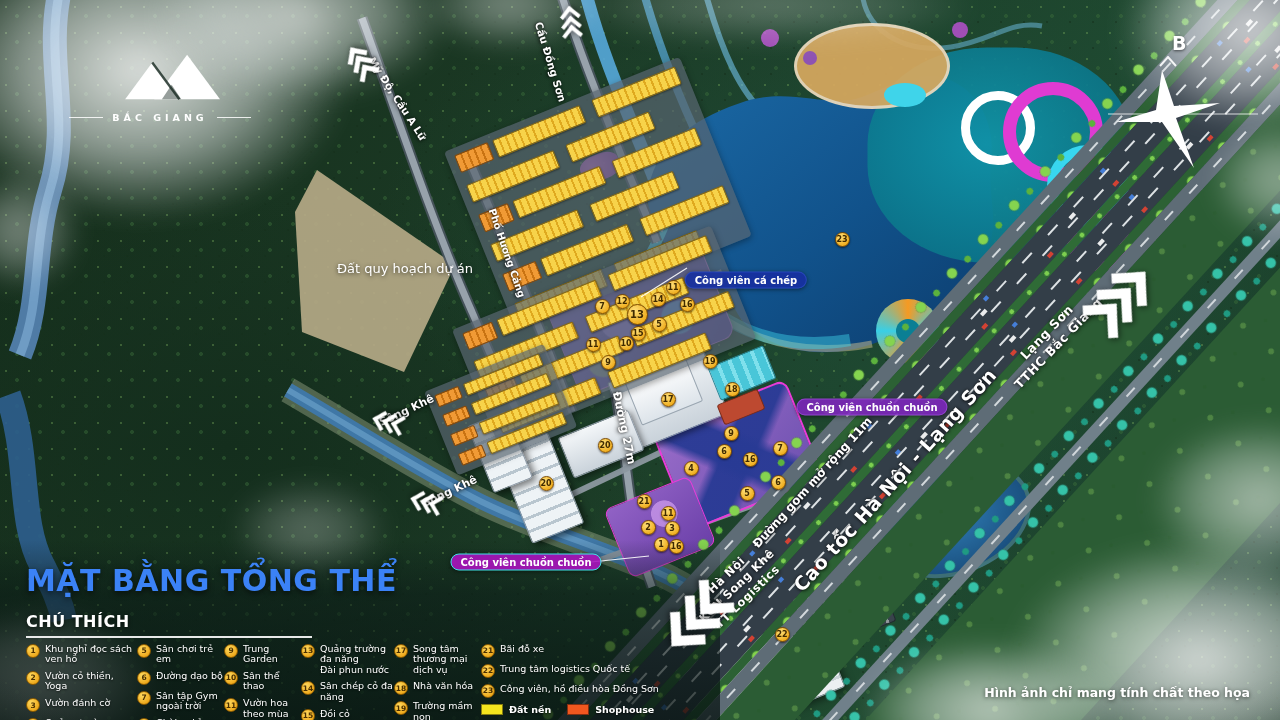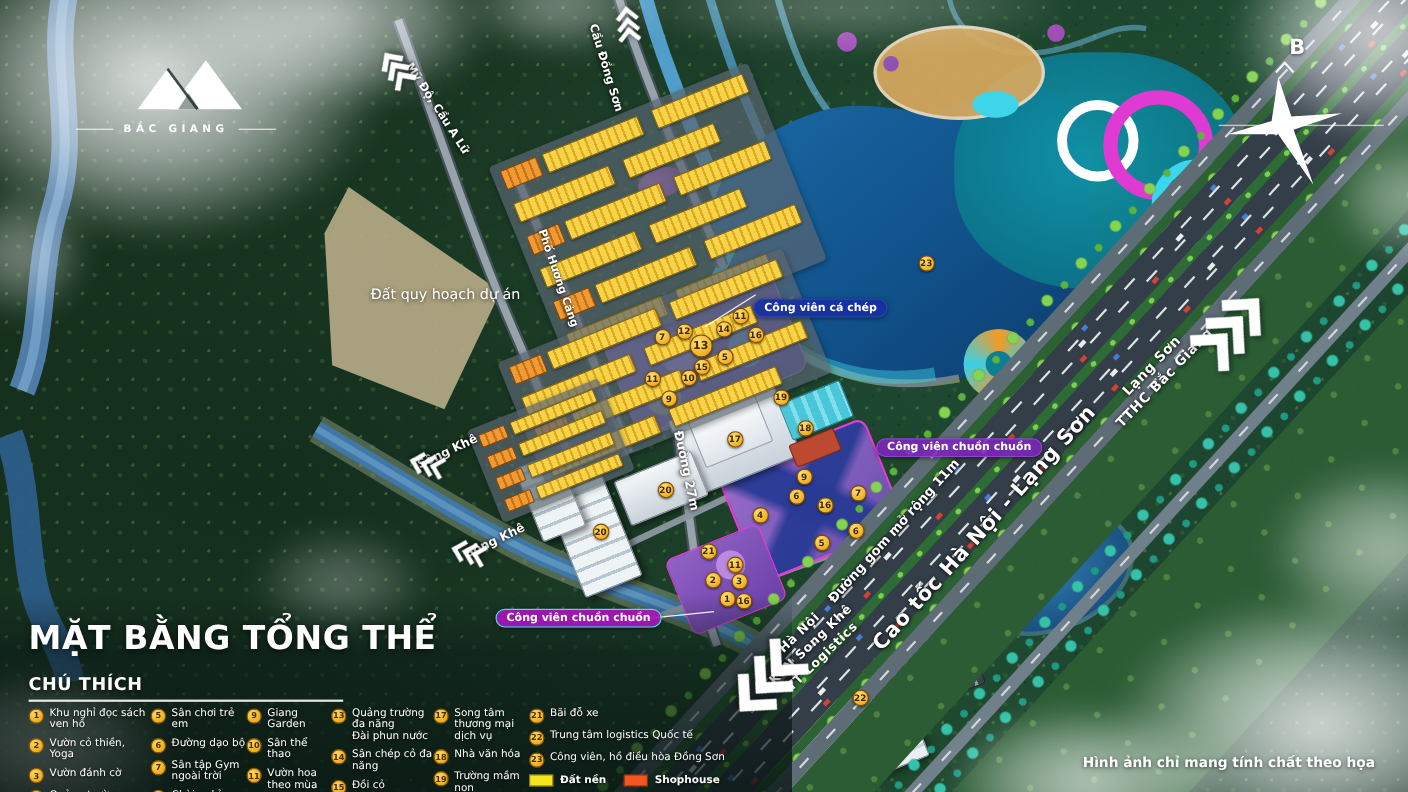--- a/index.html
+++ b/index.html
@@ -104,21 +104,21 @@
           transform:rotate(45deg);margin-left:-.24em;}
   .sign i:first-child{margin-left:0;}
   
   #logo{position:absolute;left:52px;top:50px;width:216px;text-align:center;z-index:60;color:#fff;}
   #logo .lname{font-size:15.5px;font-weight:700;letter-spacing:1.5px;margin-top:4px;text-shadow:0 1px 3px rgba(0,0,0,.5);}
   #logo .lsub{display:flex;align-items:center;justify-content:center;gap:9px;margin-top:6px;}
   #logo .lsub .bar{width:34px;height:1px;background:rgba(255,255,255,.85);}
   #logo .lsub .loc{font-size:9.5px;font-weight:600;letter-spacing:4px;}
   #compass{position:absolute;left:1108px;top:18px;z-index:60;color:#fff;}
   #compass .north{position:absolute;left:64px;top:14px;font-size:19px;font-weight:700;text-shadow:0 1px 3px rgba(0,0,0,.6);}
-  #page-title{position:absolute;left:26px;top:563px;z-index:60;color:#ffffff;font-size:30px;font-weight:800;
+  #page-title{position:absolute;left:26px;top:563px;z-index:60;color:#3b82f6;font-size:30px;font-weight:800;
           letter-spacing:.5px;text-shadow:0 2px 6px rgba(0,0,0,.65);}
   #legend{position:absolute;left:26px;top:612px;z-index:60;color:#fff;}
   #legend .lhead{font-size:16px;font-weight:800;letter-spacing:.5px;text-shadow:0 1px 4px rgba(0,0,0,.6);}
   #legend .lline{width:286px;height:1.5px;background:rgba(255,255,255,.9);margin:5px 0 6px 0;}
   #legend-cols{display:flex;align-items:flex-start;}
   .lcol{flex:none;}
   .litem{display:flex;gap:5px;align-items:flex-start;margin-bottom:6px;}
   .litem .num{flex:none;width:12px;height:12px;border-radius:50%;margin-top:0;
         background:radial-gradient(circle at 35% 30%,#ffd95e,#eda719 75%);border:1px solid #8a5a00;
         color:#4a2f00;font-size:7.5px;font-weight:700;display:flex;align-items:center;justify-content:center;}
@@ -437,21 +437,21 @@
           </div>
           <div class="litem">
             <span class="num">8</span>
             <span class="llab">Chòi nghỉ BBQ
 Vườn hoa</span>
           </div>
         </div>
         <div class="lcol" style="width: 77px;">
           <div class="litem">
             <span class="num">9</span>
-            <span class="llab">Giang Garden</span>
+            <span class="llab">Trung Garden</span>
           </div>
           <div class="litem">
             <span class="num">10</span>
             <span class="llab">Sân thể thao</span>
           </div>
           <div class="litem">
             <span class="num">11</span>
             <span class="llab">Vườn hoa theo mùa</span>
           </div>
         </div>

